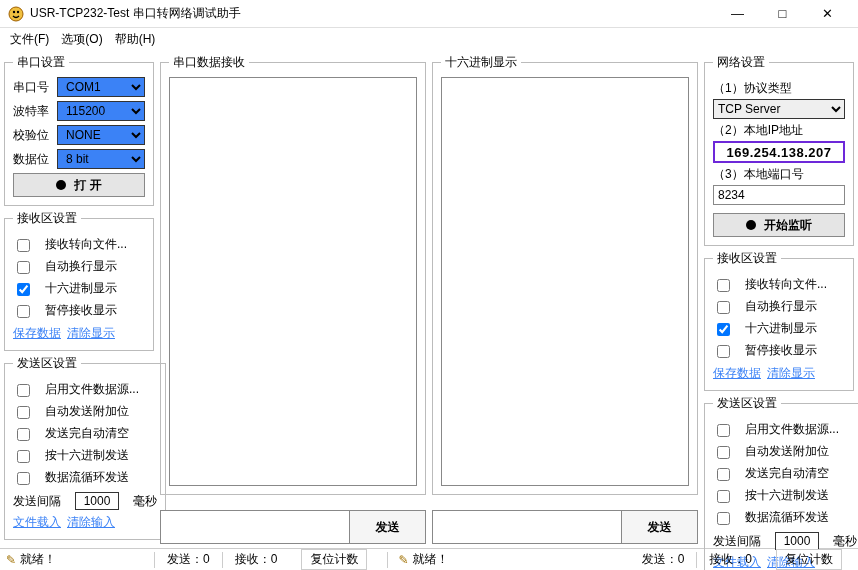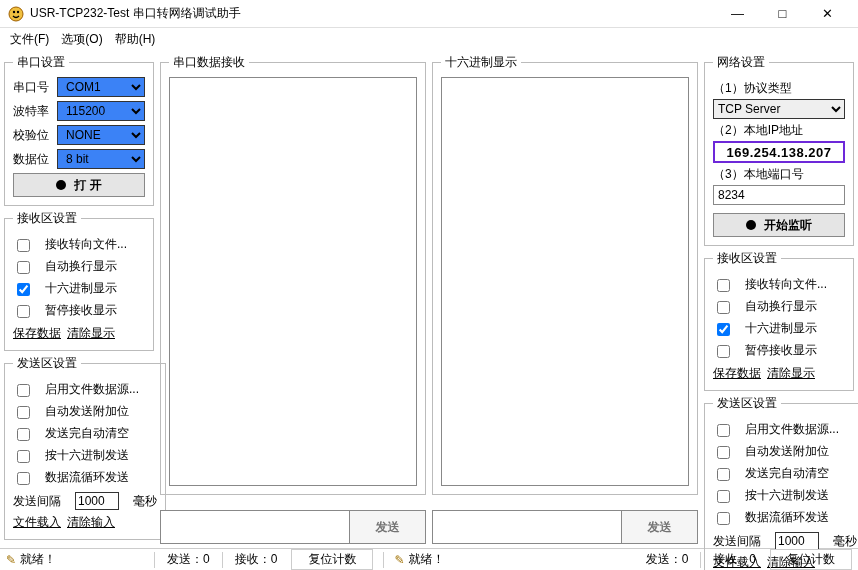--- a/index.html
+++ b/index.html
@@ -17,34 +17,34 @@
 fieldset { border: 1px solid #bbb; margin: 0; padding: 6px 8px 8px 8px; }
 fieldset legend { padding: 0 4px; }
 .row { display: flex; align-items: center; gap: 4px; margin-bottom: 4px; }
 .row label { width: 40px; white-space: nowrap; }
 .row select, .row input.combo { flex: 1; height: 20px; border: 1px solid #333; background: #3b82f6; padding: 0 4px; }
 .btn { height: 24px; display: flex; align-items: center; justify-content: center; border: 1px solid #888; background: #e5e5e5; cursor: pointer; font-weight: bold; }
 .btn .dot { width: 10px; height: 10px; border-radius: 50%; background: #000; margin-right: 8px; }
 .cbrow { display: flex; align-items: flex-start; gap: 12px; margin: 3px 0; }
 .cbrow input[type=checkbox] { width: 13px; height: 13px; }
 .linkrow { margin-top: 4px; }
-.linkrow a { color: #000000; text-decoration: underline; cursor: pointer; margin-right: 6px; }
+.linkrow a { color: #3b82f6; text-decoration: underline; cursor: pointer; margin-right: 6px; }
 .centerpane .twoup { display: flex; gap: 6px; flex: 1; }
 .centerpane .pane { flex: 1; display: flex; flex-direction: column; }
 .centerpane .pane .txarea { flex: 1; border: 1px solid #888; }
 .sendgrid { display: flex; gap: 6px; height: 34px; }
 .sendgrid .sendpane { flex: 1; display: flex; }
 .sendgrid .sendpane .inputbox { flex: 1; border: 1px solid #888; background: #fff; }
-.sendgrid .sendpane .sendbtn { width: 76px; border: 1px solid #888; border-left: none; background: #f5f5f5; display: flex; align-items: center; justify-content: center; color: #737373; font-weight: bold; cursor: pointer; }
+.sendgrid .sendpane .sendbtn { width: 76px; border: 1px solid #888; border-left: none; background: #f5f5f5; display: flex; align-items: center; justify-content: center; color: #000000; font-weight: bold; cursor: pointer; }
 .statusbar { height: 22px; display: flex; align-items: center; border-top: 1px solid #ccc; font-size: 11px; }
 .statusbar .ready { display: flex; align-items: center; gap: 4px; padding: 0 6px; width: 150px; }
 .statusbar .sep { border-left: 1px solid #ccc; height: 16px; margin: 0 4px; }
 .statusbar .cell { padding: 0 8px; }
-.statusbar .resetbtn { border: 1px solid #ccc; padding: 1px 16px; margin: 0 6px; cursor: pointer; }
-.tinyinput { width: 44px; height: 18px; border: 1px solid #333; }
+.statusbar .resetbtn { border: 1px solid #ccc; padding: 1px 8px; margin: 0 16px; cursor: pointer; }
+.tinyinput { width: 44px; height: 18px; border: 1px solid #333; text-align: center; }
 .netlabel { margin: 3px 0 2px 0; }
 .ipbox { border: 2px solid #6d28d9; height: 22px; display: flex; align-items: center; justify-content: center; font-weight: bold; font-family: Arial; letter-spacing: 0.5px; font-size: 13px; }
 .portbox { border: 1px solid #888; height: 20px; padding: 0 4px; width: 100%; }
 .intervalrow { display: flex; align-items: center; gap: 14px; margin: 4px 0; white-space: nowrap; }
 .pencil { color: #a07000; }
 </style>
 </head>
 <body>
 
 <div class="titlebar">

